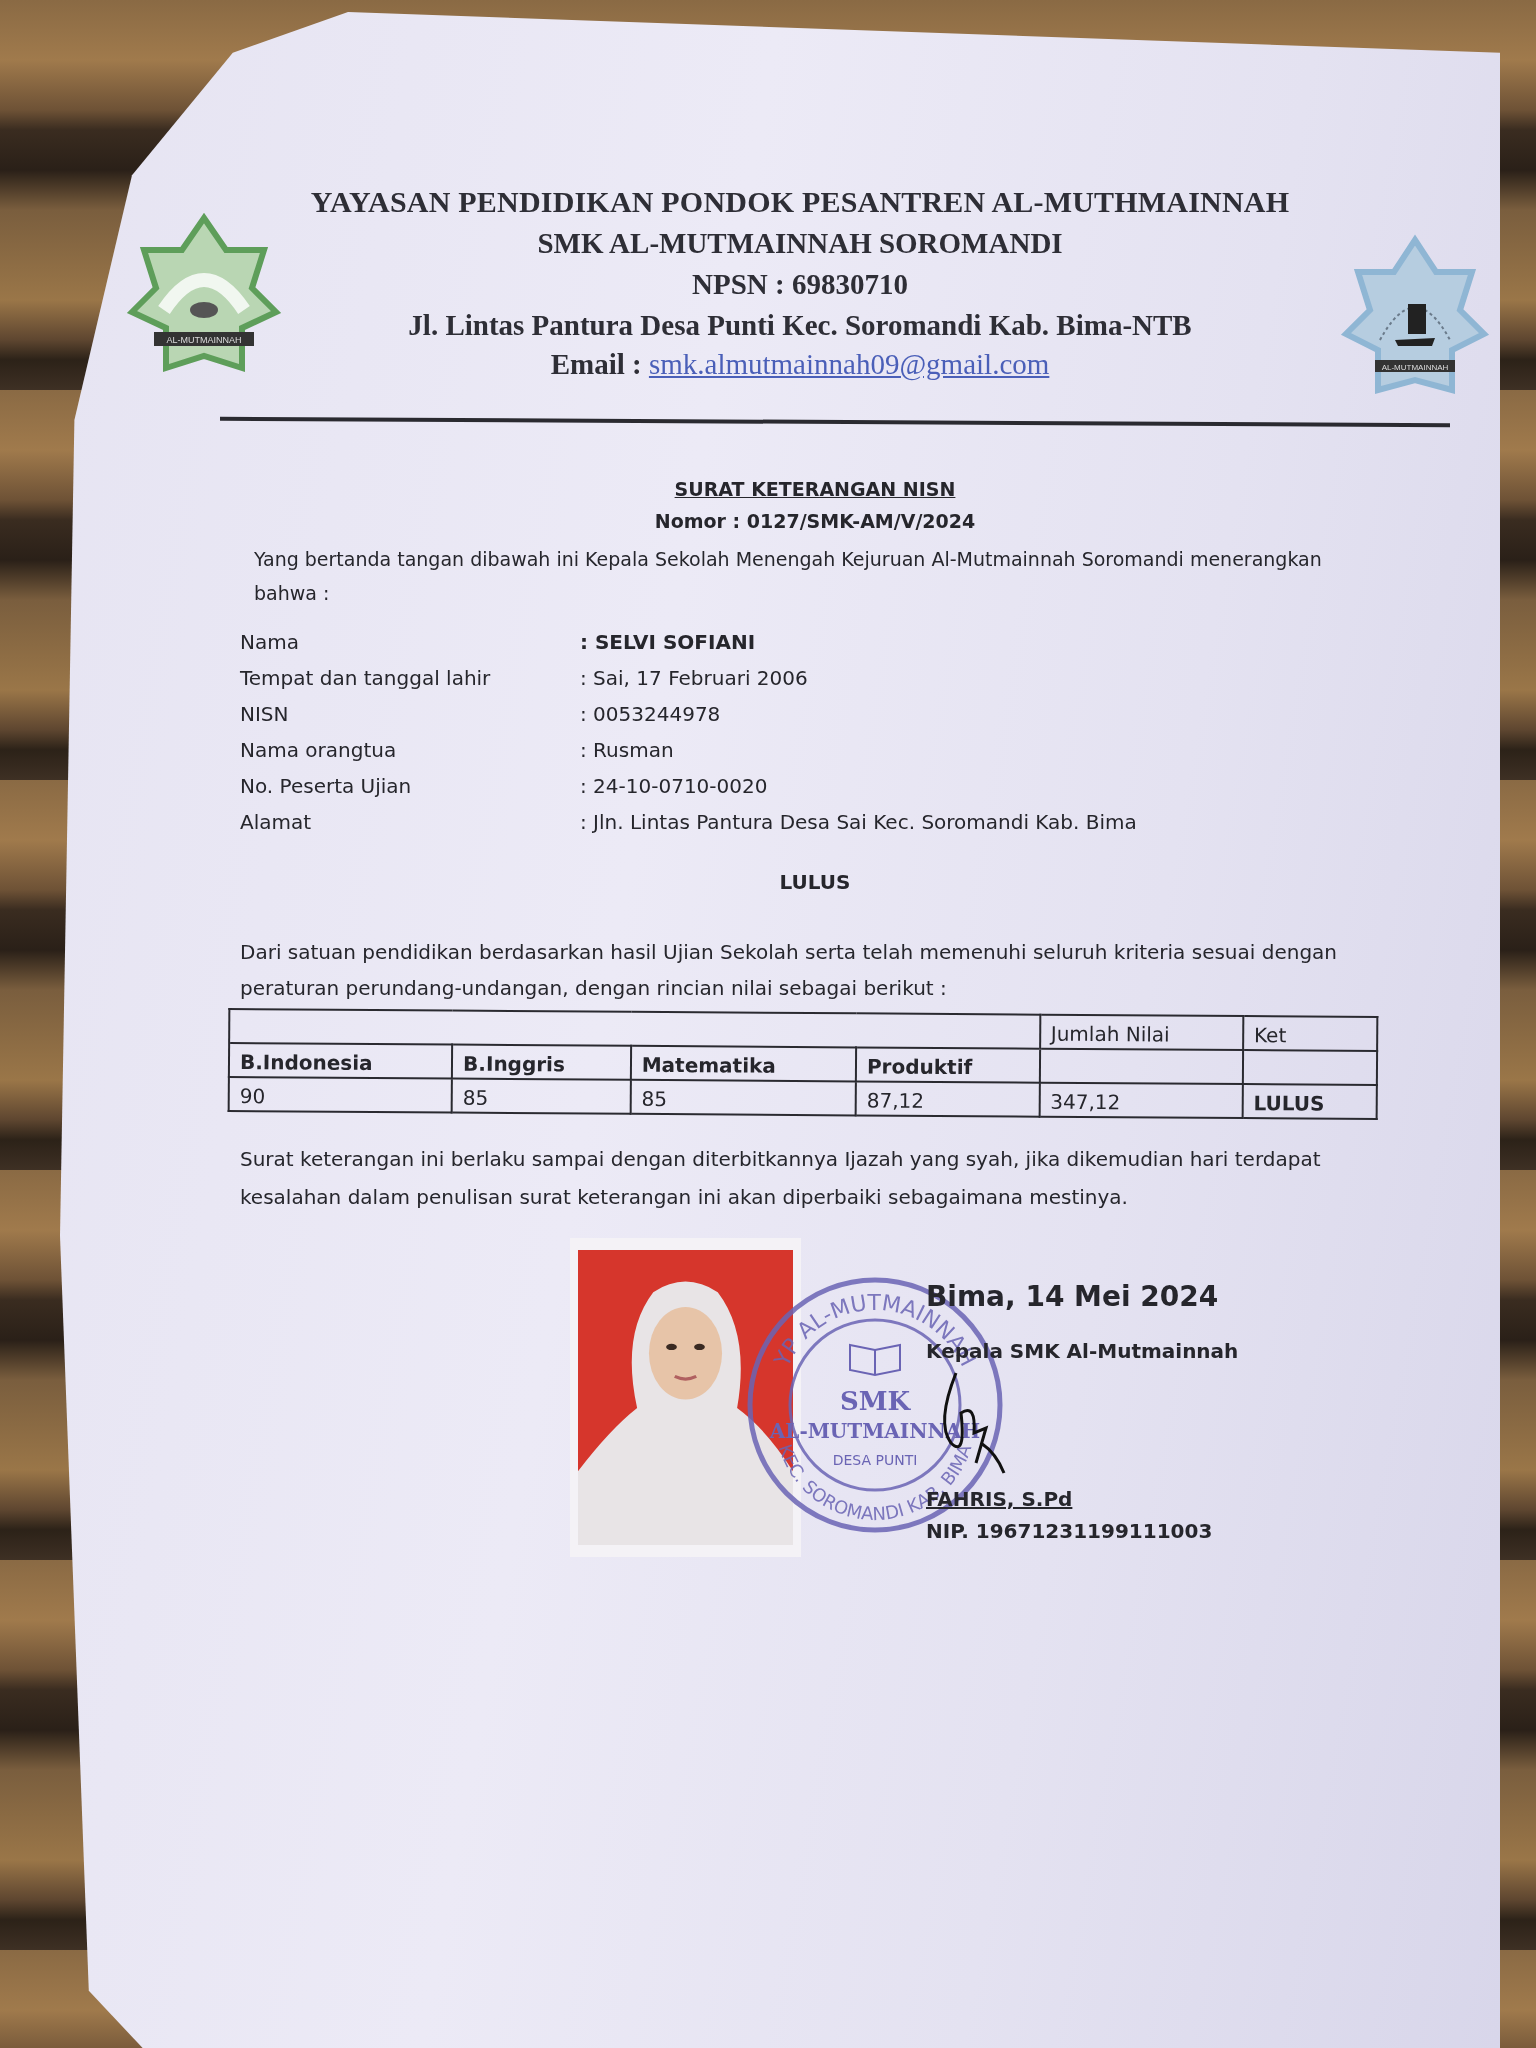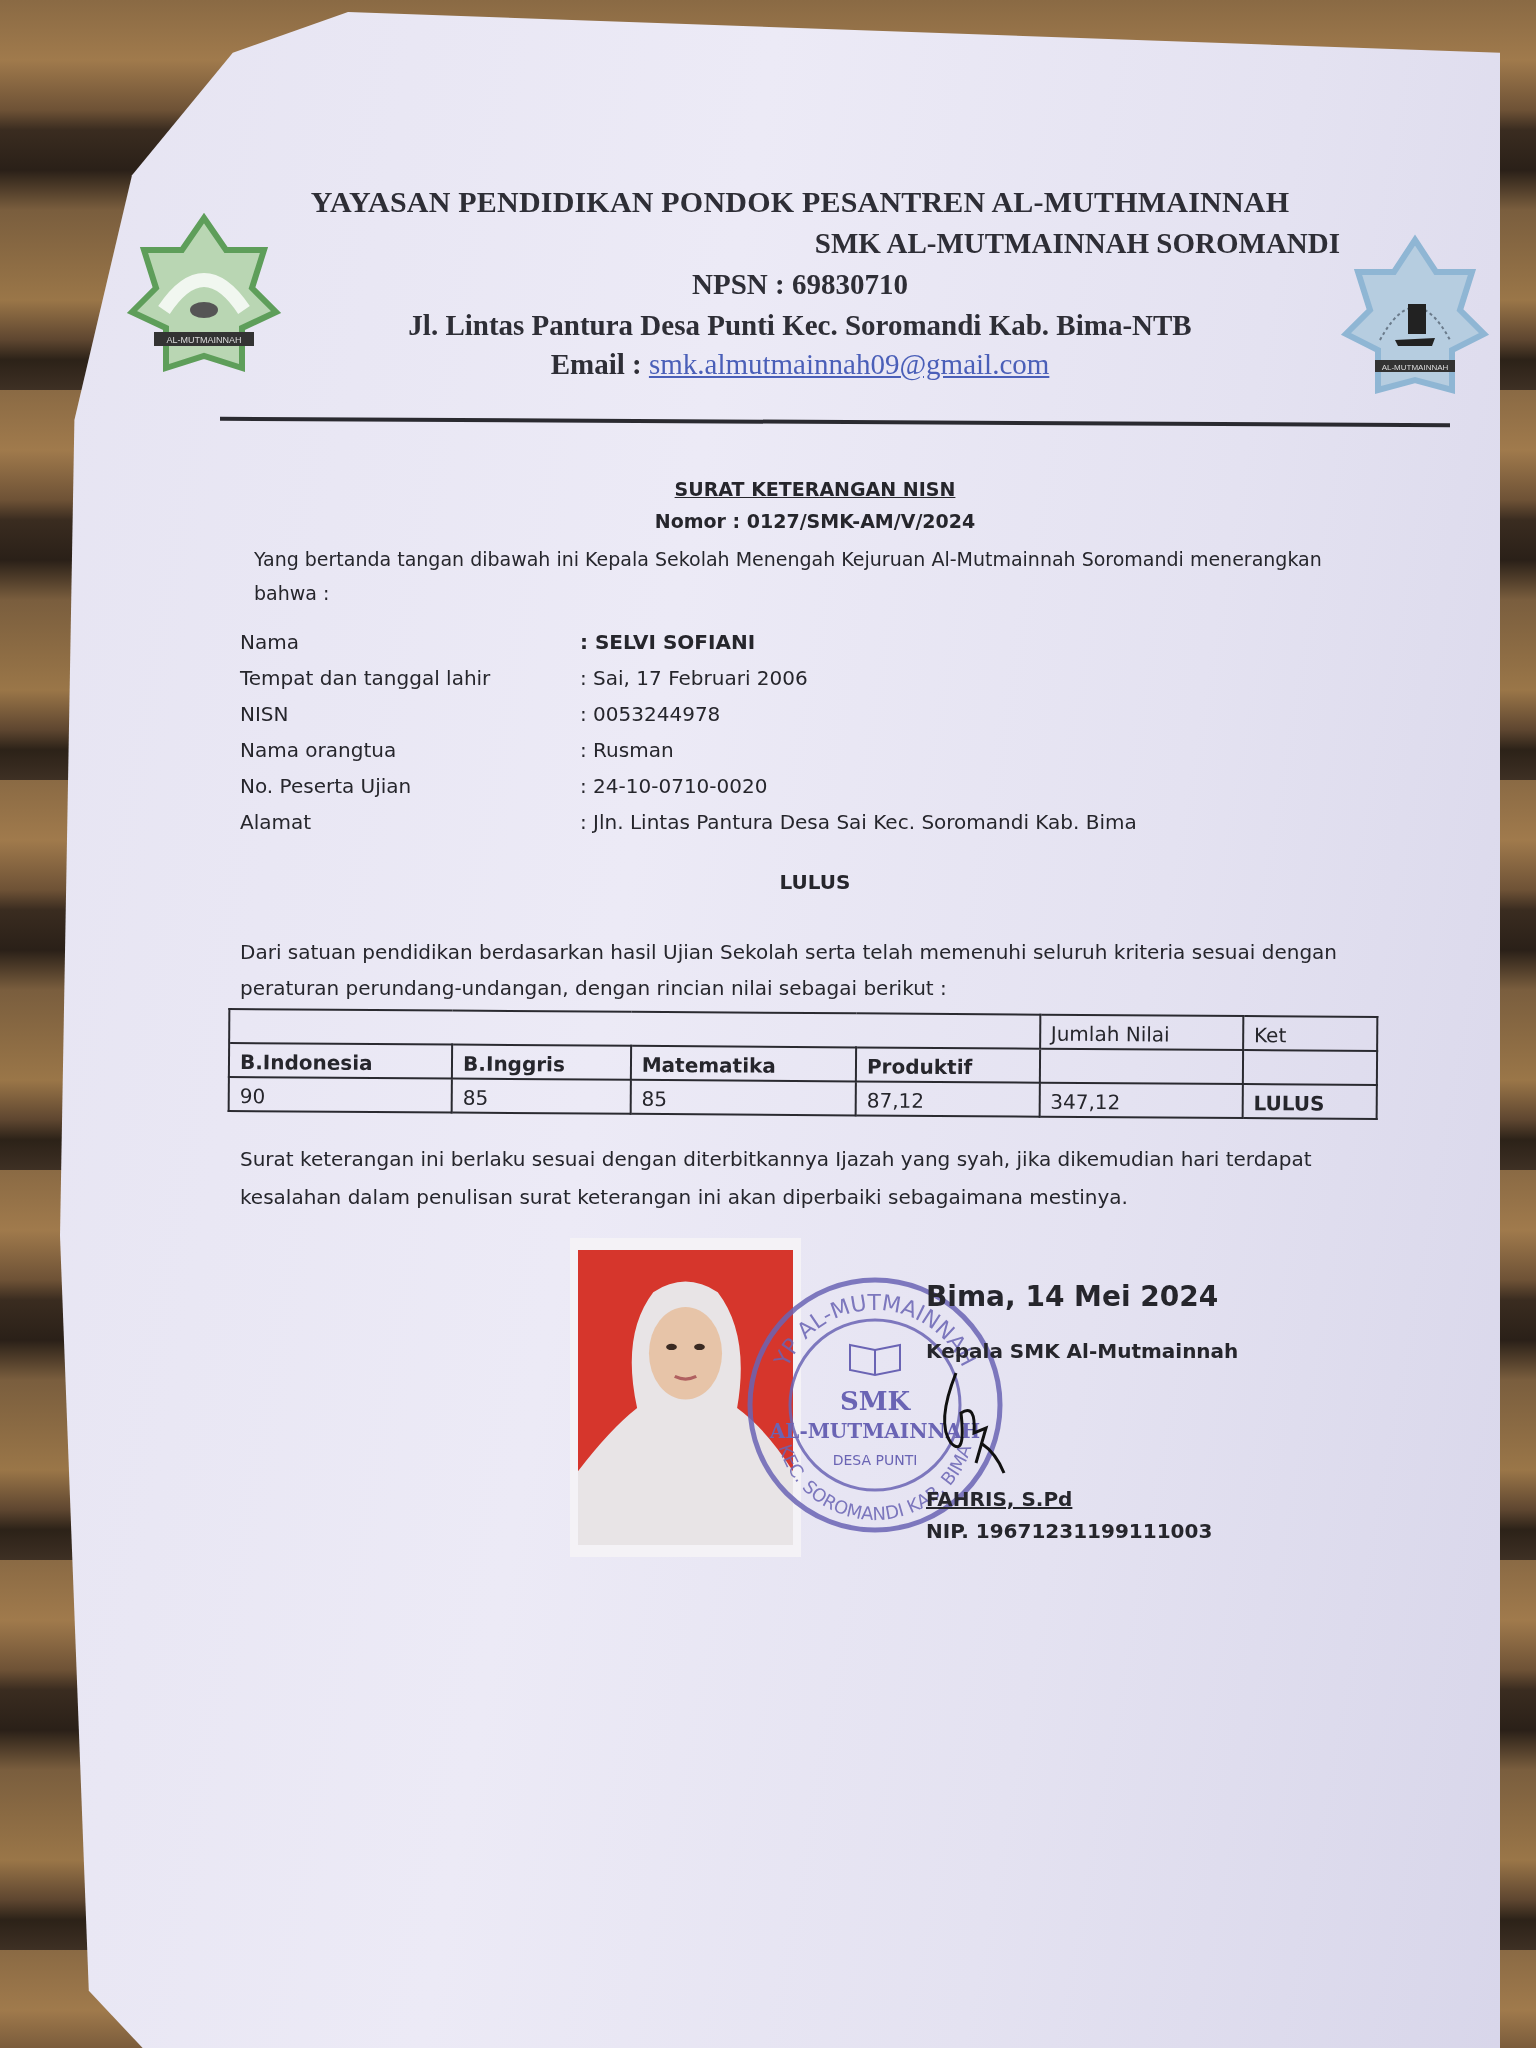--- a/index.html
+++ b/index.html
@@ -24,21 +24,21 @@
     position: absolute; left: 4px; top: 30px; width: 160px; height: 190px;
   }
   .logo-right {
     position: absolute; right: 0px; top: 50px; width: 150px; height: 190px;
   }
   .kop {
     position: absolute; left: 140px; width: 1080px; top: 0;
     text-align: center; font-family: "Liberation Serif", serif; font-weight: bold; color: #2e2e36;
   }
   .kop .l1 { font-size: 30px; margin-top: 5px; letter-spacing: .2px; }
-  .kop .l2 { font-size: 29px; margin-top: 8px; text-align: right; }
+  .kop .l2 { font-size: 29px; margin-top: 8px; }
   .kop .l3 { font-size: 29px; margin-top: 8px; }
   .kop .l4 { font-size: 29px; margin-top: 8px; }
   .kop .l5 { font-size: 29px; margin-top: 6px; }
   .kop .email-link { color: #4a5fb8; text-decoration: underline; font-weight: normal; }
   .kop-rule {
     position: absolute; left: 220px; top: 420px; width: 1230px; height: 4px; background: #2a2a30;
     transform: rotate(0.3deg);
   }
   .body-text {
     position: absolute; left: 240px; top: 470px; width: 1120px; color: #26262c;
@@ -170,21 +170,21 @@
       <td>90</td>
       <td>85</td>
       <td>85</td>
       <td>87,12</td>
       <td>347,12</td>
       <td class="hd">LULUS</td>
     </tr>
   </tbody>
     </table>
 
-  <div class="para2">Surat keterangan ini berlaku sesuai dengan diterbitkannya Ijazah yang syah, jika dikemudian hari terdapat kesalahan dalam penulisan surat keterangan ini akan diperbaiki sebagaimana mestinya.</div>
+  <div class="para2">Surat keterangan ini berlaku sampai dengan diterbitkannya Ijazah yang syah, jika dikemudian hari terdapat kesalahan dalam penulisan surat keterangan ini akan diperbaiki sebagaimana mestinya.</div>
 </div>
 
 <div class="photo">
   <div class="photo-inner">
     <svg width="100%" height="100%" viewBox="0 0 200 280" preserveAspectRatio="none">
       <rect width="200" height="280" fill="#d6362c"></rect>
       <path d="M0,280 L0,210 Q30,170 55,150 Q40,80 70,40 Q100,20 130,40 Q160,80 148,150 Q175,170 200,210 L200,280 Z" fill="#e8e4e6"></path>
       <ellipse cx="100" cy="98" rx="34" ry="44" fill="#e7c4a8"></ellipse>
       <ellipse cx="87" cy="92" rx="5" ry="3" fill="#3a2a22"></ellipse>
       <ellipse cx="113" cy="92" rx="5" ry="3" fill="#3a2a22"></ellipse>

